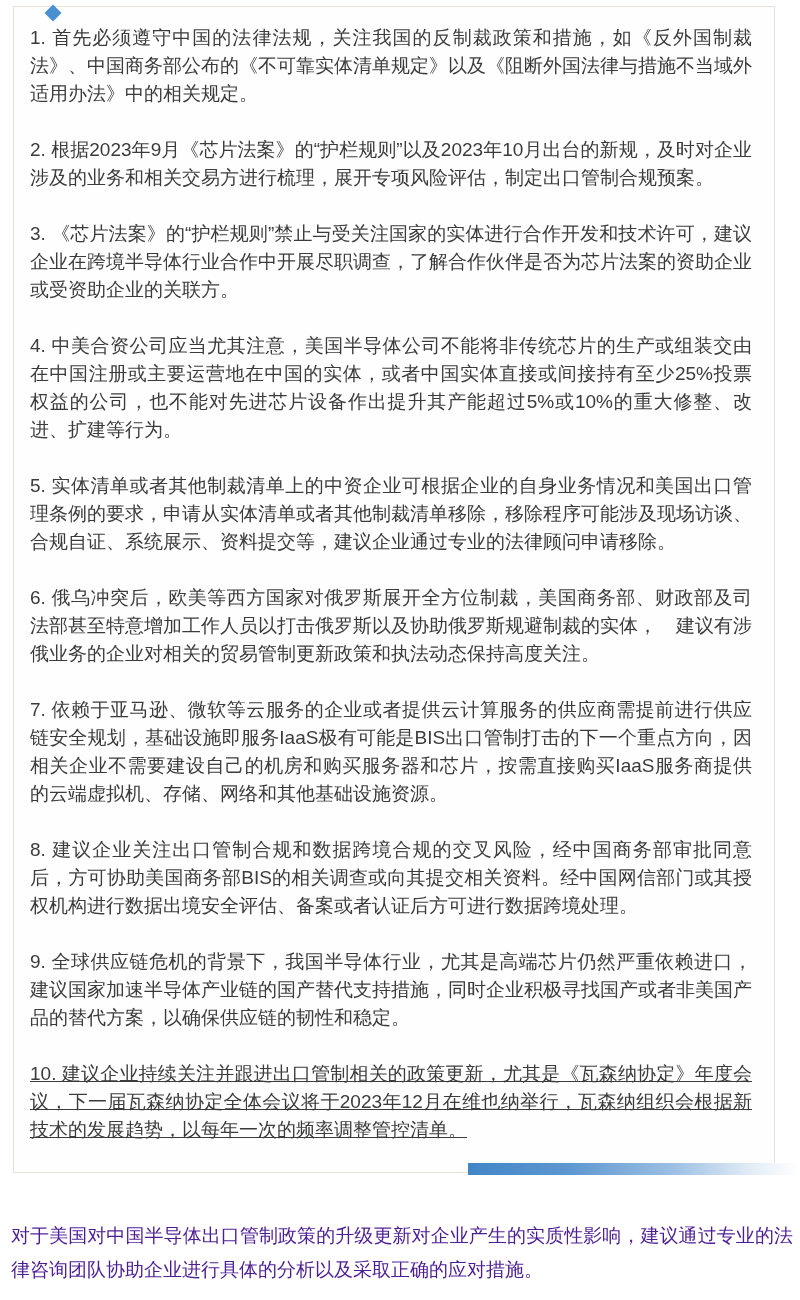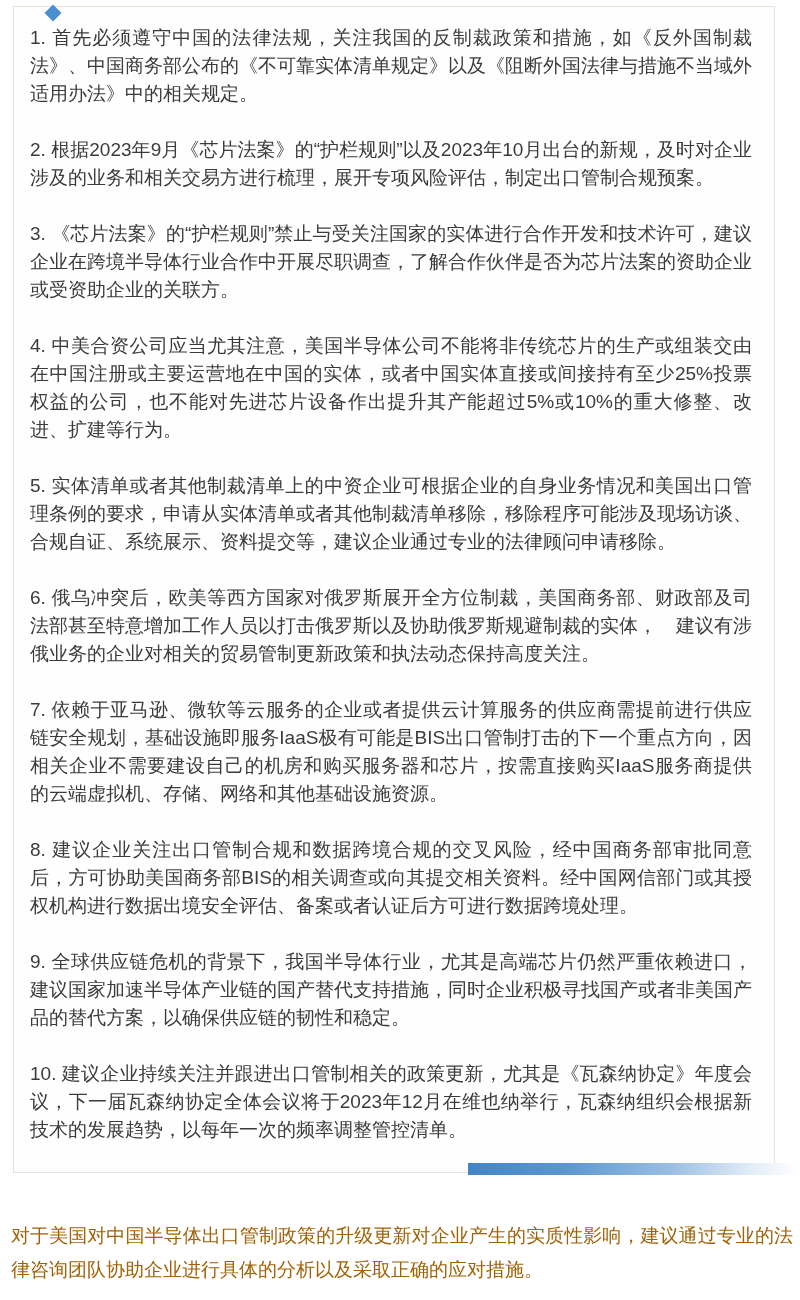--- a/index.html
+++ b/index.html
@@ -27,20 +27,21 @@
   }
   .card p.item {
     margin: 0 0 28px 0;
     font-size: 19px;
     line-height: 28px;
     color: #3b3b3b;
     text-align: justify;
   }
   .card p.item:last-child {
     margin-bottom: 0;
+    text-decoration: underline;
   }
   .diamond {
     position: absolute;
     left: 47px;
     top: 7px;
     width: 12px;
     height: 12px;
     background: #4a8fd2;
     transform: rotate(45deg);
     z-index: 3;
@@ -55,21 +56,21 @@
     z-index: 2;
   }
   .footer-note {
     position: absolute;
     left: 11px;
     top: 1219px;
     width: 782px;
     margin: 0;
     font-size: 19px;
     line-height: 34px;
-    color: #a16207;
+    color: #4c1d95;
     text-align: justify;
   }
 </style>
 </head>
 <body>
 
 <span class="diamond"></span>
 
 <div class="card">
   <p class="item">1. 首先必须遵守中国的法律法规，关注我国的反制裁政策和措施，如《反外国制裁法》、中国商务部公布的《不可靠实体清单规定》以及《阻断外国法律与措施不当域外适用办法》中的相关规定。</p>

